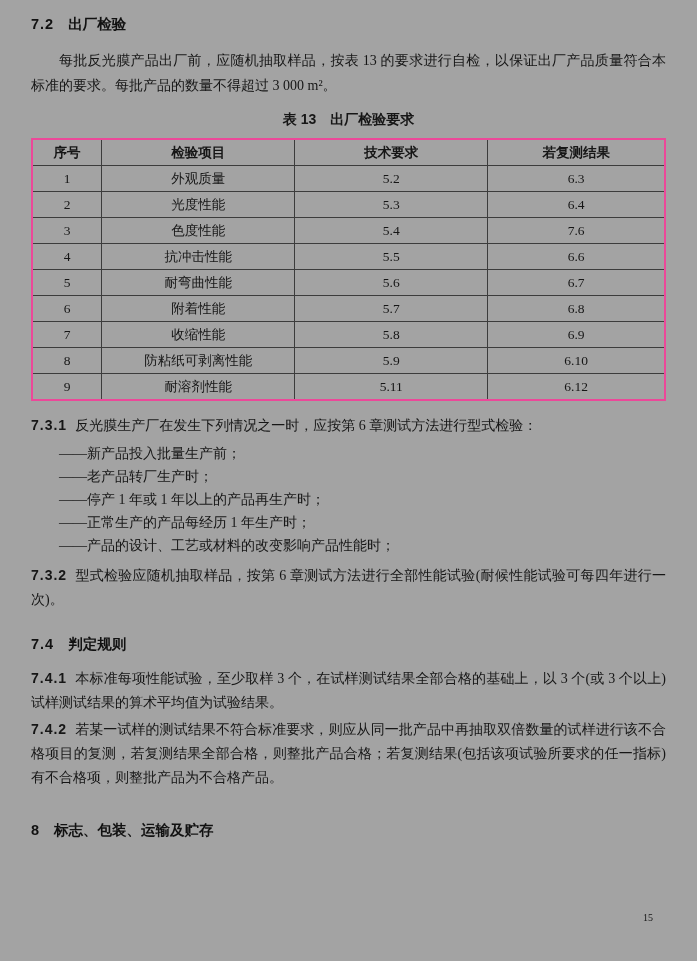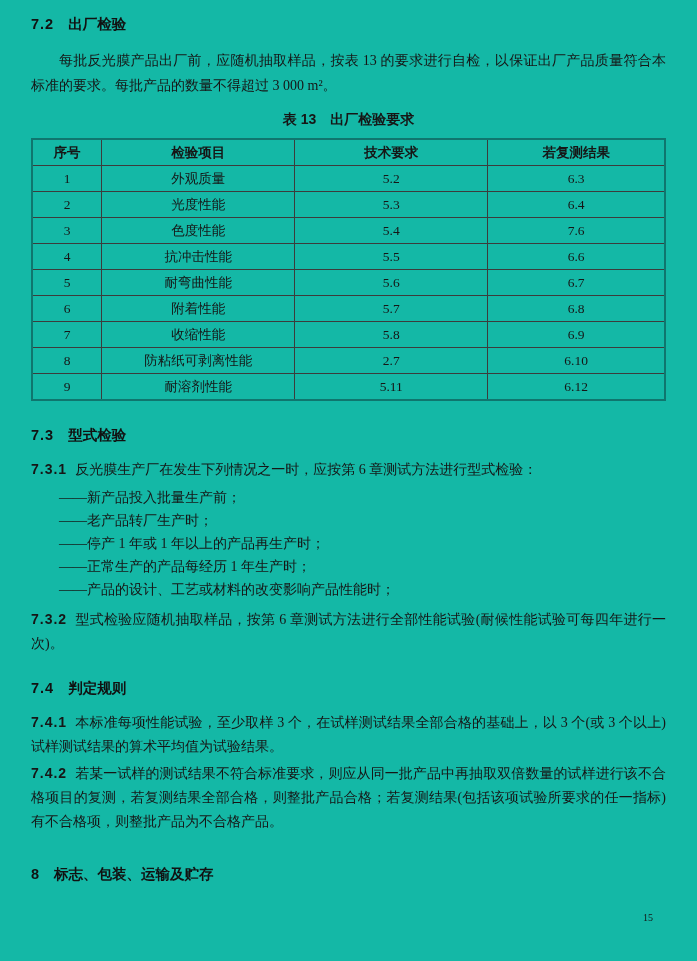--- a/index.html
+++ b/index.html
@@ -7,21 +7,21 @@
     width:697px;height:961px;
     background:#f4f4f2;
     font-family:"Liberation Serif","DejaVu Serif",serif;
     color:#161616;
   }
   .page{
     position:relative;
     width:697px;height:961px;
     box-sizing:border-box;
     padding:10px 31px 0 31px;
-    background:#14b8a6;
+    background:#a3a3a3;
     overflow:hidden;
   }
   
   .h-sec{
     font-family:"Liberation Sans","DejaVu Sans",sans-serif;
     font-weight:bold;
     font-size:14.5px;
     line-height:20px;
     margin:0;
     color:#111;
@@ -75,21 +75,21 @@
     table-layout:fixed;
   }
   table.insp th, table.insp td{
     border:1px solid #3c3c3c;
     text-align:center;
     height:25px;
     padding:0 2px;
     font-size:13.5px;
     overflow:hidden;
   }
-  table.insp{border:2px solid #0f766e;}
+  table.insp{border:2px solid #ec4899;}
   table.insp th{
     font-family:"Liberation Sans","DejaVu Sans",sans-serif;
     font-weight:bold;
     font-size:13.5px;
   }
   col.c-no{width:11%;}
   col.c-item{width:30.5%;}
   col.c-req{width:30.5%;}
   col.c-method{width:28%;}
   .page-num{
@@ -169,35 +169,32 @@
       </tr>
       <tr>
         <td>7</td>
         <td>收缩性能</td>
         <td>5.8</td>
         <td>6.9</td>
       </tr>
       <tr>
         <td>8</td>
         <td>防粘纸可剥离性能</td>
-        <td>2.7</td>
+        <td>5.9</td>
         <td>6.10</td>
       </tr>
       <tr>
         <td>9</td>
         <td>耐溶剂性能</td>
         <td>5.11</td>
         <td>6.12</td>
       </tr>
     </tbody>
   </table>
 
-  <h2 class="h-sec mt-73">
-    <span class="num">7.3</span><span>型式检验</span>
-  </h2>
 
   <p class="clause">
     <span class="cnum">7.3.1</span><span>反光膜生产厂在发生下列情况之一时，应按第 6 章测试方法进行型式检验：</span>
   </p>
 
   <div class="dash-list">
     <div class="dash-item">——新产品投入批量生产前；</div>
     <div class="dash-item">——老产品转厂生产时；</div>
     <div class="dash-item">——停产 1 年或 1 年以上的产品再生产时；</div>
     <div class="dash-item">——正常生产的产品每经历 1 年生产时；</div>

